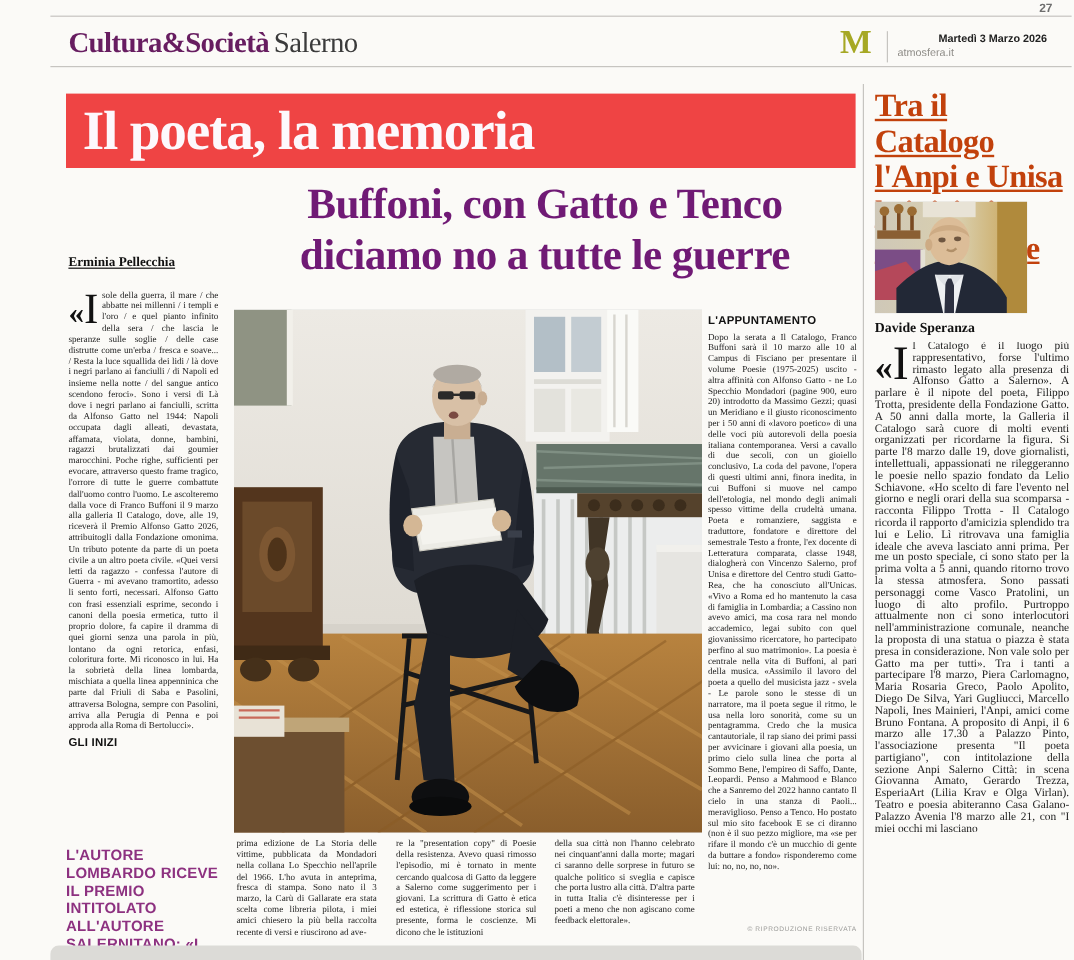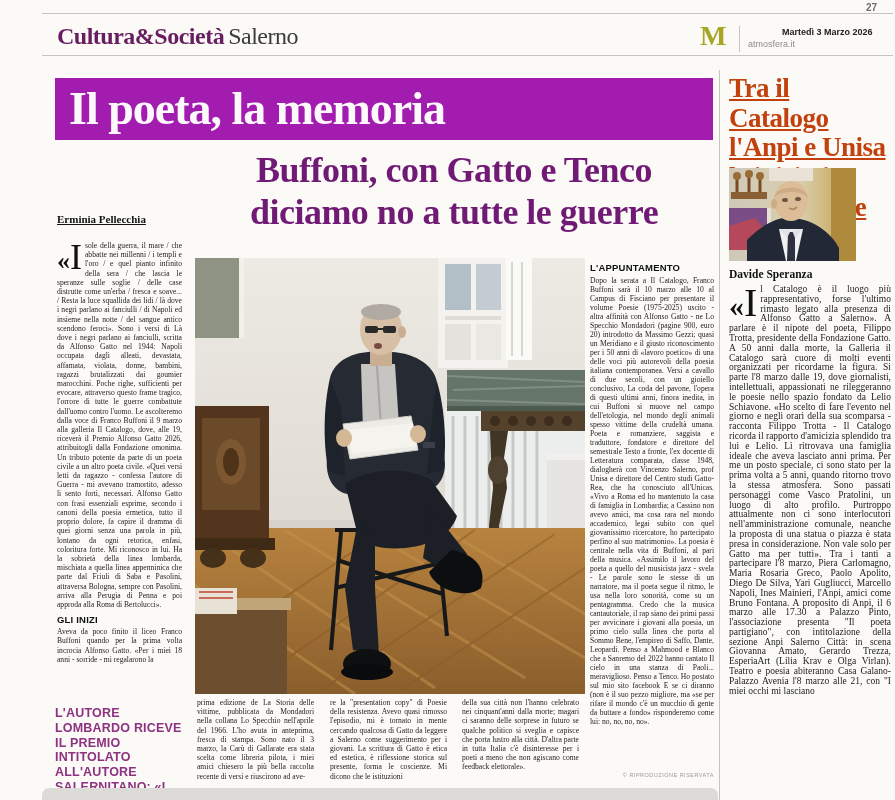--- a/index.html
+++ b/index.html
@@ -14,21 +14,21 @@
 
   
   .pageno{font:bold 10px "Liberation Sans",sans-serif;color:#6e6e6e;}
   .section-title{font:bold 24px "Liberation Serif",serif;color:#671d60;letter-spacing:-0.5px;}
   .section-area{font:24px "Liberation Serif",serif;color:#3b3b3b;letter-spacing:-0.5px;}
   .mlogo{font:bold 28px "Liberation Serif",serif;color:#a6a824;}
   .hdate{font:bold 9px "Liberation Sans",sans-serif;color:#222;padding-left:34px;}
   .hsite{font:9px "Liberation Sans",sans-serif;color:#8f8d88;margin-top:2px;}
 
   
-  .band{background:#a21caf;}
+  .band{background:#ef4444;}
   .band h1{
     margin:0;padding:0 0 0 14px;color:#fdf8fc;
     font:bold 46px/62px "Liberation Serif",serif;letter-spacing:-1px;
   }
   .subtitle{
     font:bold 36px/1.18 "Liberation Serif",serif;color:#701a75;
     text-align:center;white-space:pre-line;letter-spacing:-0.5px;
   }
   .byline{font:bold 11px "Liberation Serif",serif;color:#111;text-decoration:underline;}
 
@@ -90,21 +90,20 @@
   <h1>Il poeta, la memoria</h1>
 </div>
 <div class="abs subtitle" style="left:195px;top:149px;width:518px;">Buffoni, con Gatto e Tenco
 diciamo no a tutte le guerre</div>
 
 <div class="abs byline" style="left:57px;top:213px;">Erminia Pellecchia</div>
 
 <div class="abs bodycol" style="left:57px;top:241px;width:125px;height:458px;">
   <span class="dropwrap"><span class="dq">«</span><span class="dc">I</span></span><span>sole della guerra, il mare / che abbatte nei millenni / i templi e l'oro / e quel pianto infinito della sera / che lascia le speranze sulle soglie / delle case distrutte come un'erba / fresca e soave... / Resta la luce squallida dei lidi / là dove i negri parlano ai fanciulli / di Napoli ed insieme nella notte / del sangue antico scendono feroci». Sono i versi di Là dove i negri parlano ai fanciulli, scritta da Alfonso Gatto nel 1944: Napoli occupata dagli alleati, devastata, affamata, violata, donne, bambini, ragazzi brutalizzati dai goumier marocchini. Poche righe, sufficienti per evocare, attraverso questo frame tragico, l'orrore di tutte le guerre combattute dall'uomo contro l'uomo. Le ascolteremo dalla voce di Franco Buffoni il 9 marzo alla galleria Il Catalogo, dove, alle 19, riceverà il Premio Alfonso Gatto 2026, attribuitogli dalla Fondazione omonima. Un tributo potente da parte di un poeta civile a un altro poeta civile. «Quei versi letti da ragazzo - confessa l'autore di Guerra - mi avevano tramortito, adesso li sento forti, necessari. Alfonso Gatto con frasi essenziali esprime, secondo i canoni della poesia ermetica, tutto il proprio dolore, fa capire il dramma di quei giorni senza una parola in più, lontano da ogni retorica, enfasi, coloritura forte. Mi riconosco in lui. Ha la sobrietà della linea lombarda, mischiata a quella linea appenninica che parte dal Friuli di Saba e Pasolini, attraversa Bologna, sempre con Pasolini, arriva alla Perugia di Penna e poi approda alla Roma di Bertolucci».</span>
   <div class="subhead">GLI INIZI</div>
-  <div>Aveva da poco finito il liceo Franco Buffoni quando per la prima volta incrocia Alfonso Gatto. «Per i miei 18 anni - sorride - mi regalarono la</div>
 </div>
 
 <div class="abs pullquote" style="left:55px;top:706px;width:140px;">L'AUTORE LOMBARDO RICEVE IL PREMIO INTITOLATO ALL'AUTORE SALERNITANO: «I SUOI VERSI SONO ATTUALI PARLANO AI GIOVANI»</div>
 
 <div class="abs photo-frame" style="left:195px;top:258px;width:390px;height:436px;">
   <svg width="390" height="436" viewBox="0 0 390 436">
     <defs>
       <linearGradient id="wallg" x1="0" y1="0" x2="0" y2="1">
         <stop offset="0" stop-color="#edeae4"></stop>
           <stop offset="1" stop-color="#dfdbd3"></stop>

